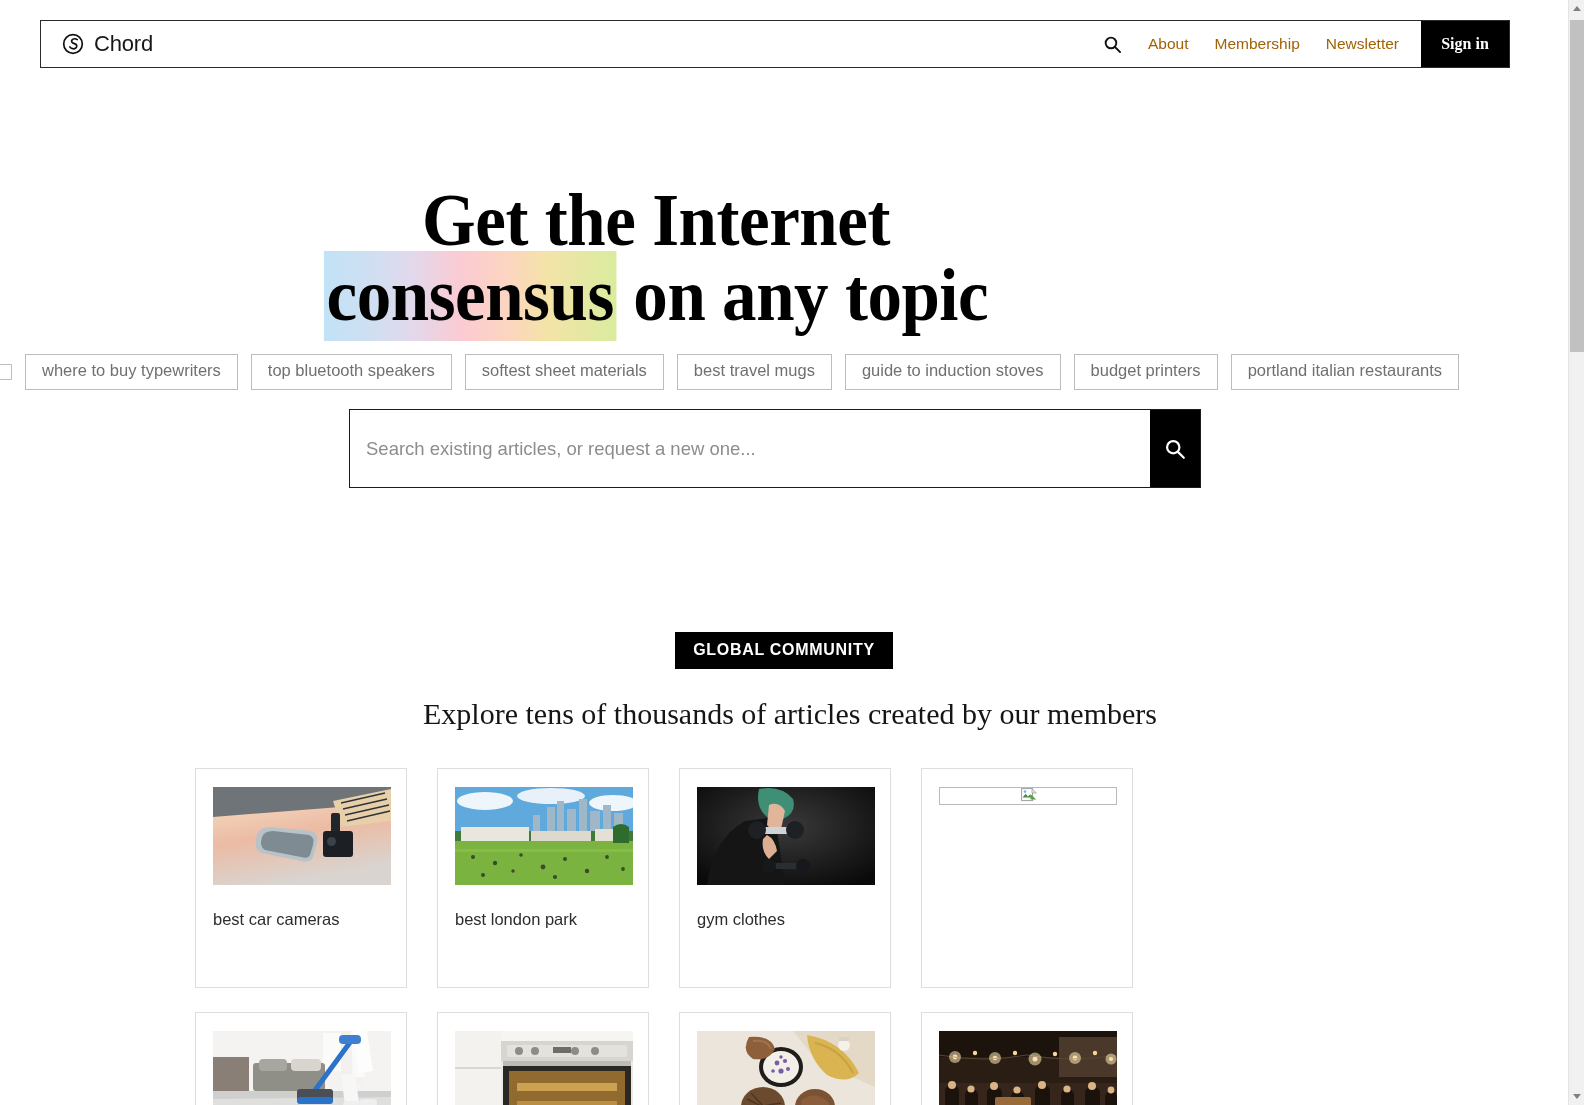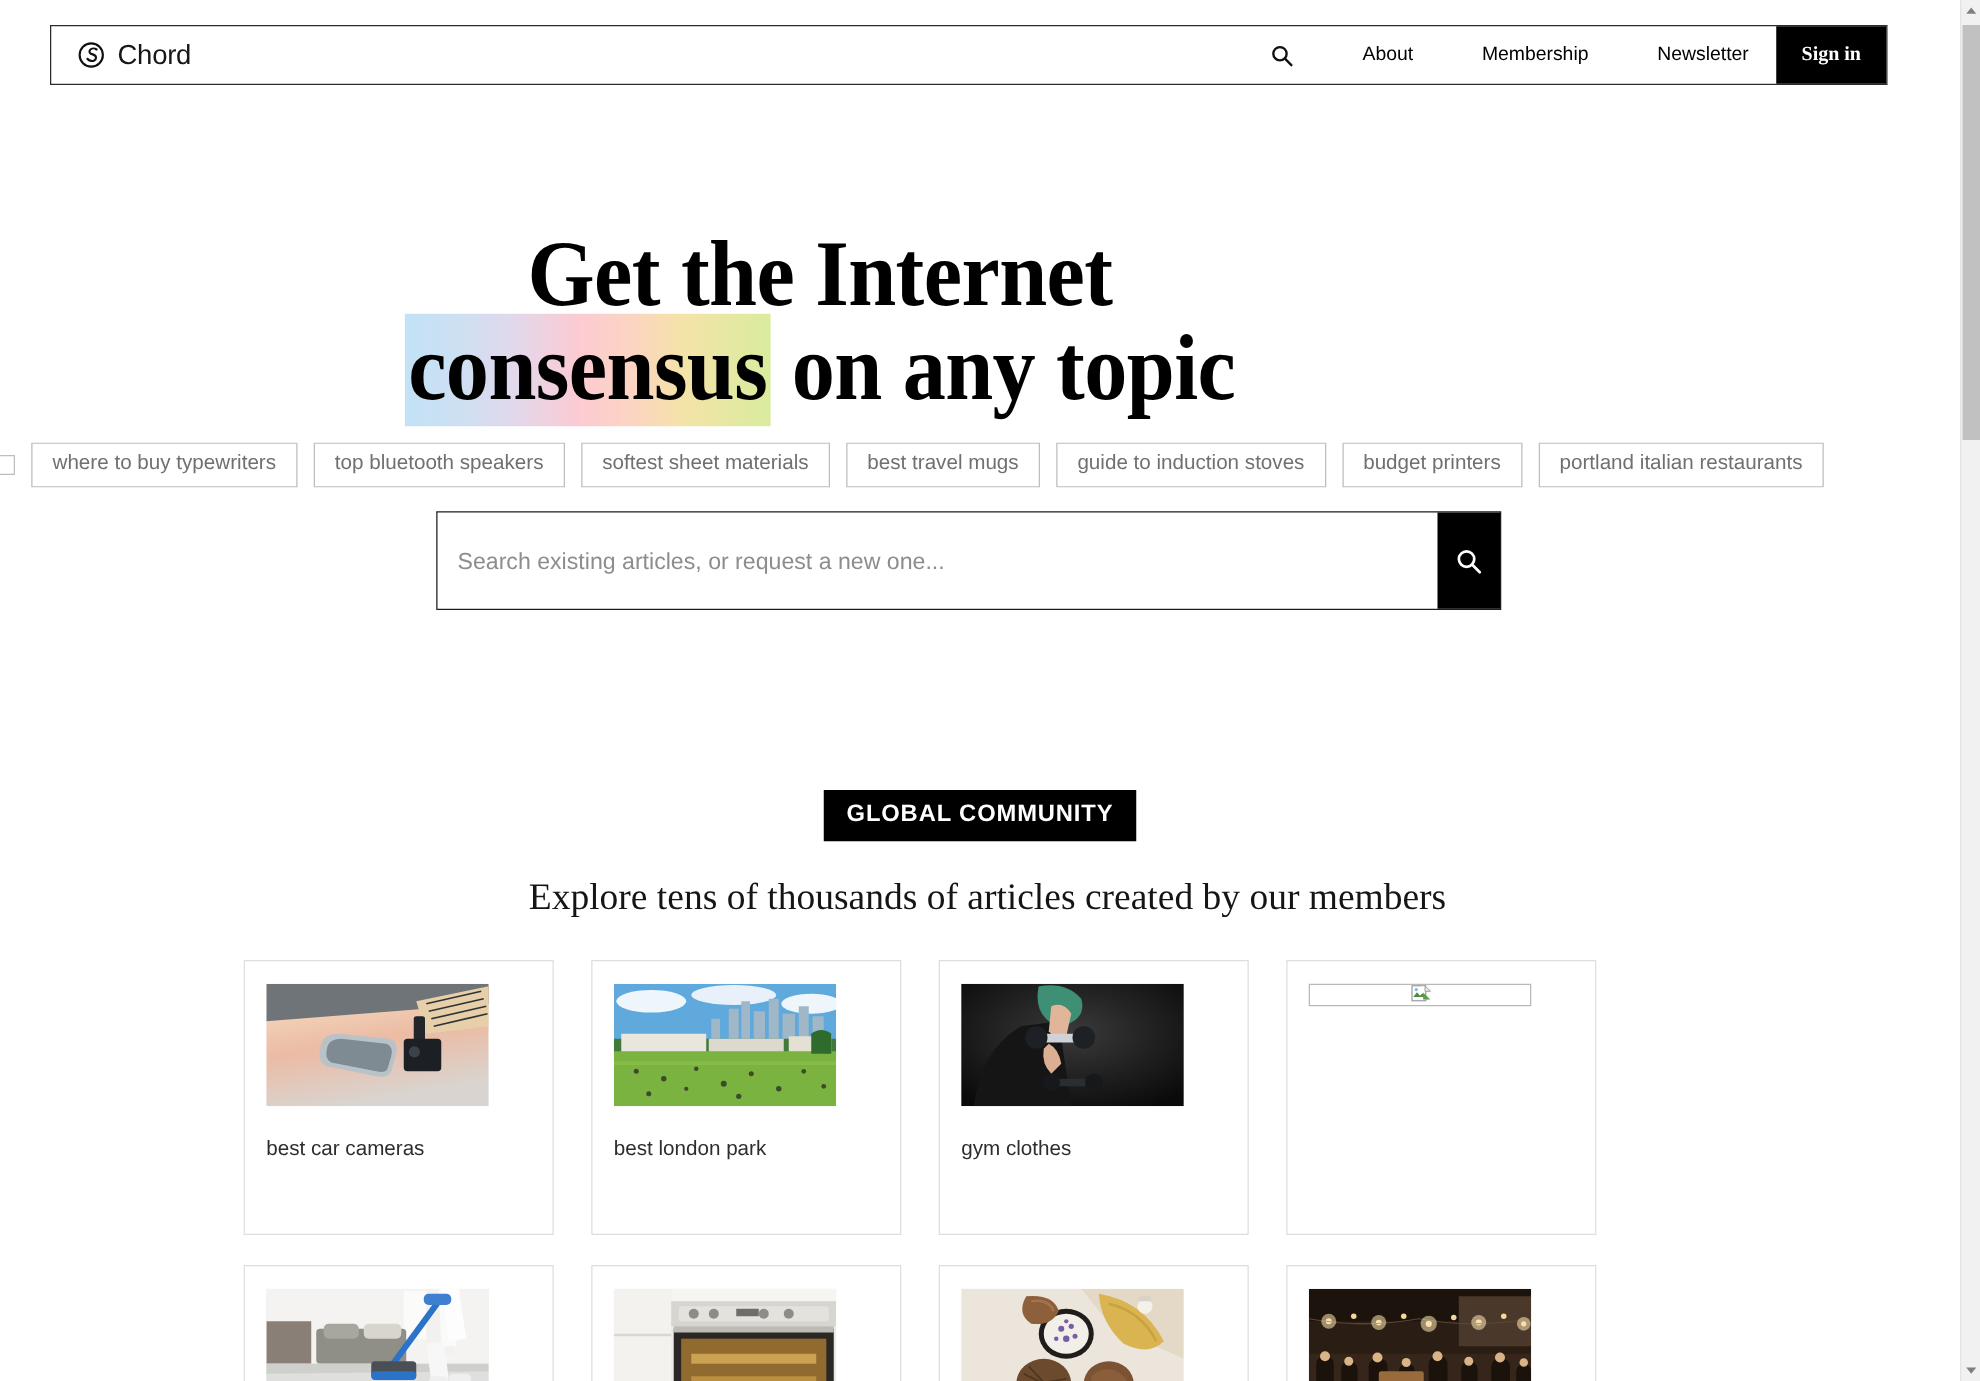--- a/index.html
+++ b/index.html
@@ -57,24 +57,23 @@
     gap: 26px;
     padding-right: 22px;
   }
   .nav-search-icon {
     width: 19px; height: 19px;
     display: block;
     cursor: pointer;
   }
   .nav-link {
     font-size: 15.5px;
-    color: #000000;
+    color: #a16207;
     text-decoration: none;
     white-space: nowrap;
-    margin-left: 29px;
   }
   .signin-btn {
     background: #000;
     color: #fff;
     font-size: 16px;
     font-weight: bold;
     border: none;
     width: 88px;
     display: flex;
     align-items: center;
@@ -180,21 +179,21 @@
     position: absolute;
     top: 632px;
     left: 0;
     width: 1568px;
     text-align: center;
   }
   .badge {
     display: inline-block;
     background: #000;
     color: #fff;
-    font-size: 19px;
+    font-size: 16px;
     font-weight: bold;
     letter-spacing: 0.7px;
     padding: 9px 18px 10px 18px;
   }
   .section-heading {
     font-family: "Liberation Serif", serif;
     font-size: 30px;
     color: #151515;
     margin: 28px 0 0 12px;
     font-weight: 400;
@@ -204,21 +203,21 @@
   .grid {
     position: absolute;
     top: 768px;
     left: 195px;
     width: 1162px;
     display: flex;
     flex-wrap: wrap;
     gap: 24px 30px;
   }
   .card {
-    width: 248px;
+    width: 212px;
     border: 1px solid #dedede;
     background: #fff;
     box-sizing: border-box;
     padding: 18px 17px 22px 17px;
     cursor: pointer;
     min-height: 220px;
   }
   .card-media {
     width: 178px;
     height: 98px;

